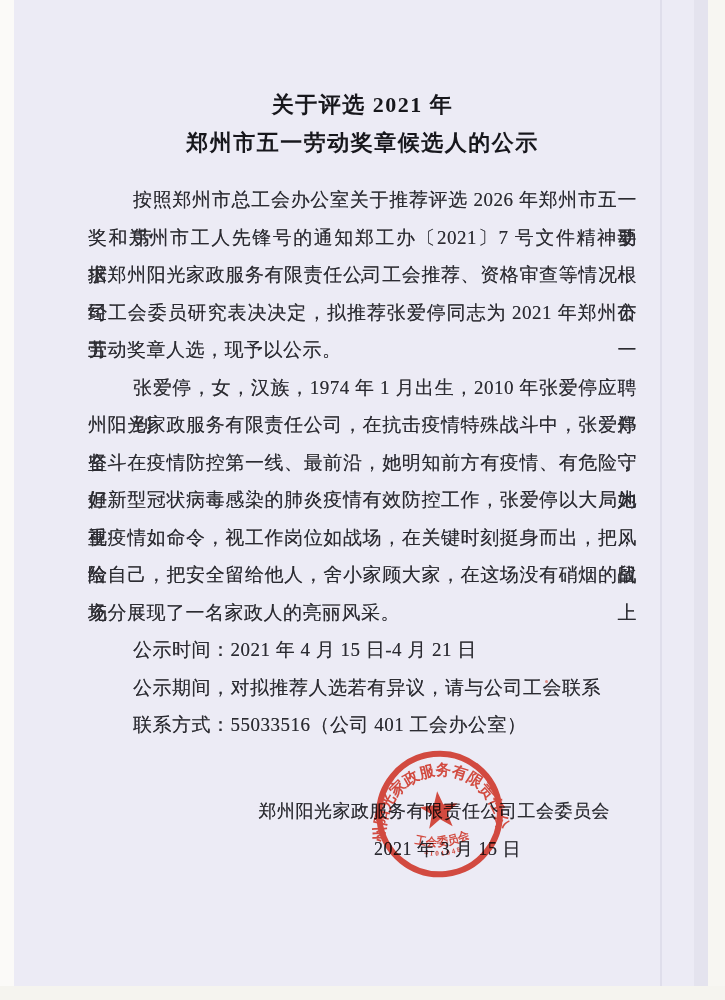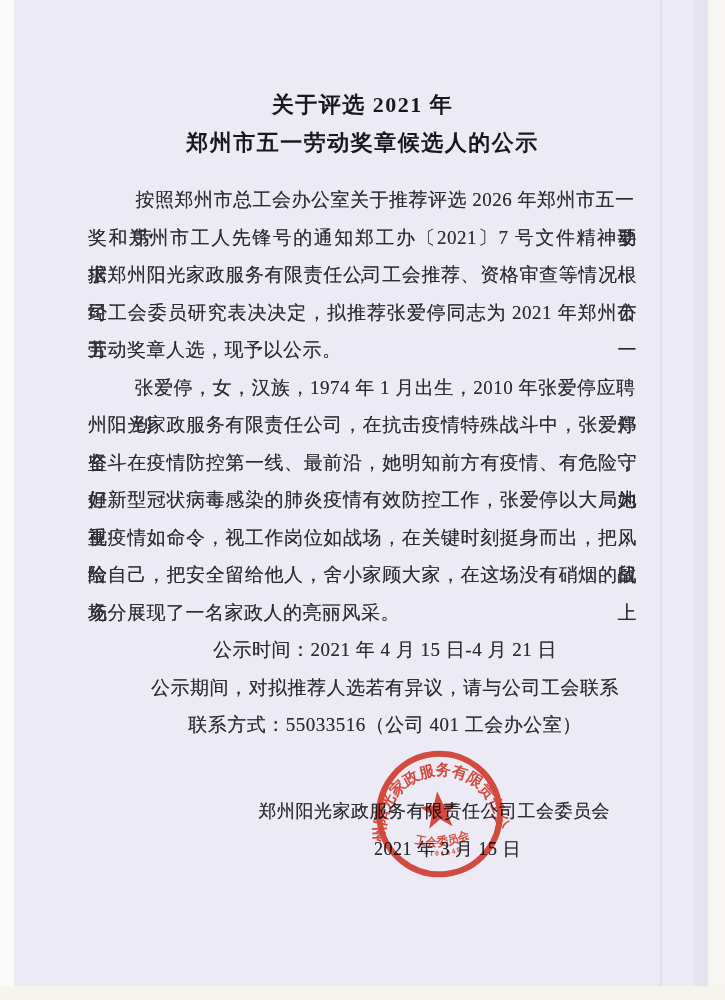--- a/index.html
+++ b/index.html
@@ -29,21 +29,21 @@
     position:absolute;left:88px;top:181px;width:549px;
   }
   .line{
     height:37.5px;line-height:37.5px;
     font-size:19px;letter-spacing:0.5px;
     white-space:nowrap;
     font-weight:500;
     text-shadow:0 0 0.4px rgba(43,43,49,0.6);
   }
   .line.j{white-space:normal;text-align:justify;text-align-last:justify;}
-  .line.indent{padding-left:45px;text-align:center;}
+  .line.indent{padding-left:45px;}
 
   .signature{
     position:absolute;right:115px;top:799px;
     font-size:18px;letter-spacing:0.5px;font-weight:500;
     text-shadow:0 0 0.4px rgba(43,43,49,0.6);
     text-align:center;
   }
   .sig-date{
     position:absolute;left:374px;top:837px;
     font-size:18px;letter-spacing:0.5px;font-weight:500;

